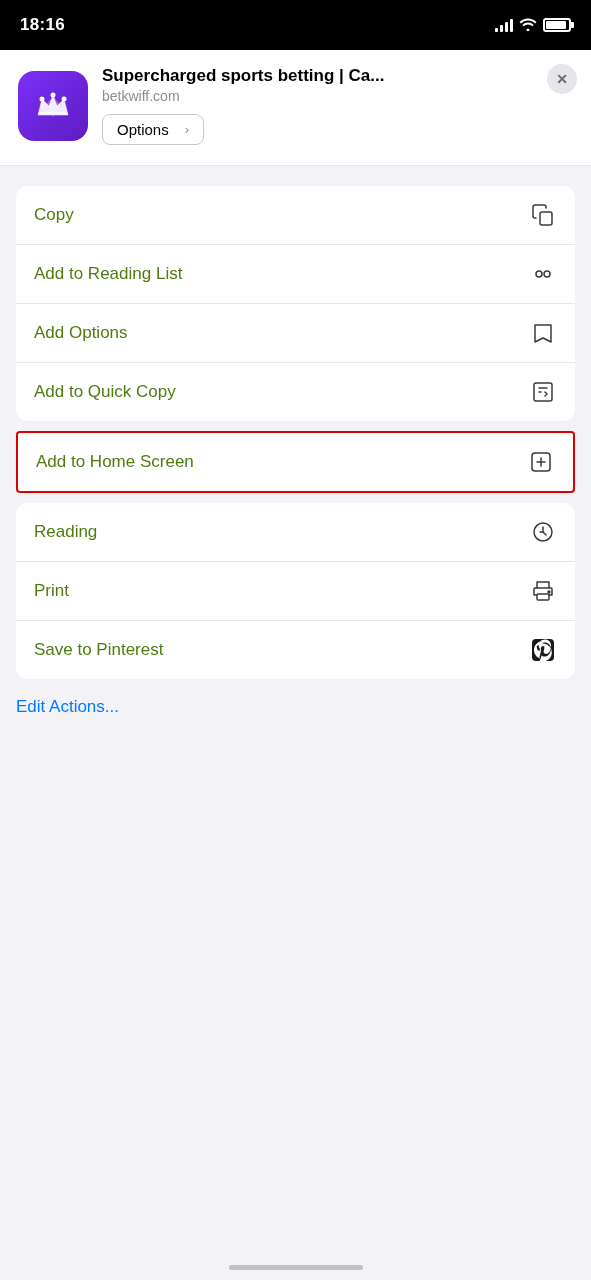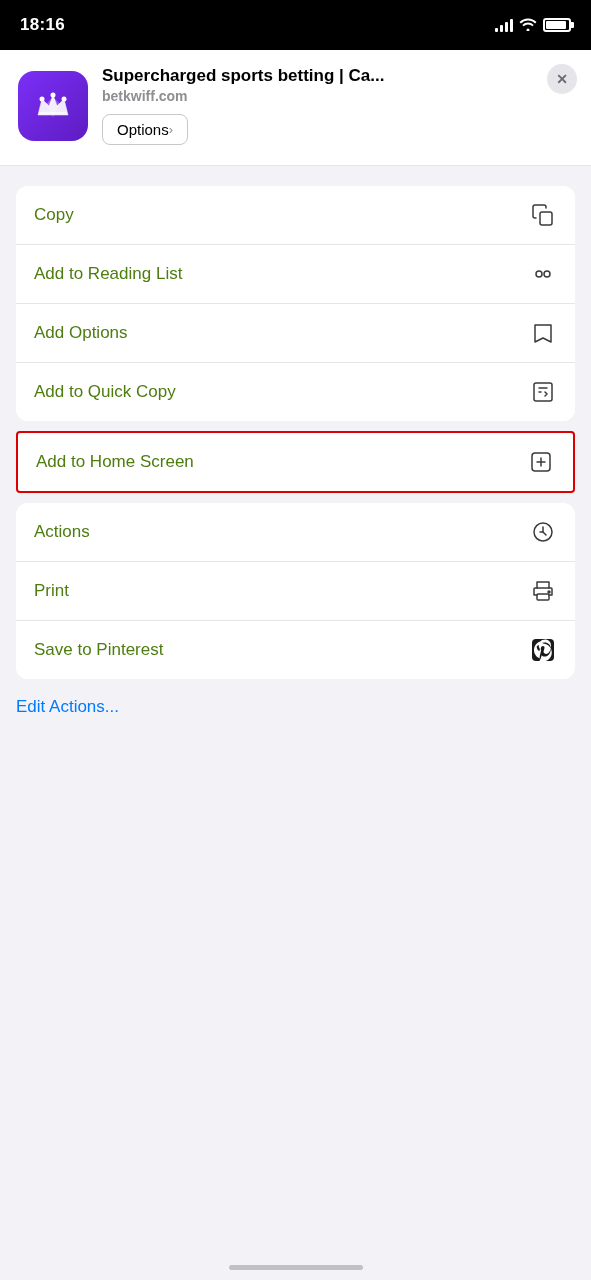--- a/index.html
+++ b/index.html
@@ -120,34 +120,33 @@
       color: #000;
       white-space: nowrap;
       overflow: hidden;
       text-overflow: ellipsis;
     }
 
     .site-url {
       font-size: 14px;
       color: #8e8e93;
       margin-top: 2px;
-      font-weight: bold;
     }
 
     .options-btn {
       margin-top: 10px;
       border: 1.5px solid #c7c7cc;
       border-radius: 8px;
       padding: 6px 14px;
       font-size: 15px;
       color: #000;
       background: #fff;
       display: inline-flex;
       align-items: center;
-      gap: 0;
+      gap: 16px;
       cursor: pointer;
     }
 
     .options-btn .chevron {
       font-size: 13px;
       color: #8e8e93;
     }
 
     .close-btn {
       position: absolute;
@@ -350,21 +349,21 @@
           <line x1="12" y1="8" x2="12" y2="16"></line>
           <line x1="8" y1="12" x2="16" y2="12"></line>
         </svg>
       </span>
     </div>
   </div>
 
   <div class="menu-section" style="margin-top: 10px;">
 
     <div class="menu-item">
-      <span class="menu-item-label">Actions</span>
+      <span class="menu-item-label">Reading</span>
       <span class="menu-item-icon icon-markup">
         <svg viewBox="0 0 24 24" fill="none" stroke="currentColor" stroke-width="1.5" stroke-linecap="round" stroke-linejoin="round">
           <circle cx="12" cy="12" r="9"></circle>
           <path d="M12 7v5l3 3"></path>
           <line x1="9" y1="12" x2="12" y2="12"></line>
         </svg>
       </span>
     </div>
 
     <div class="menu-item">

